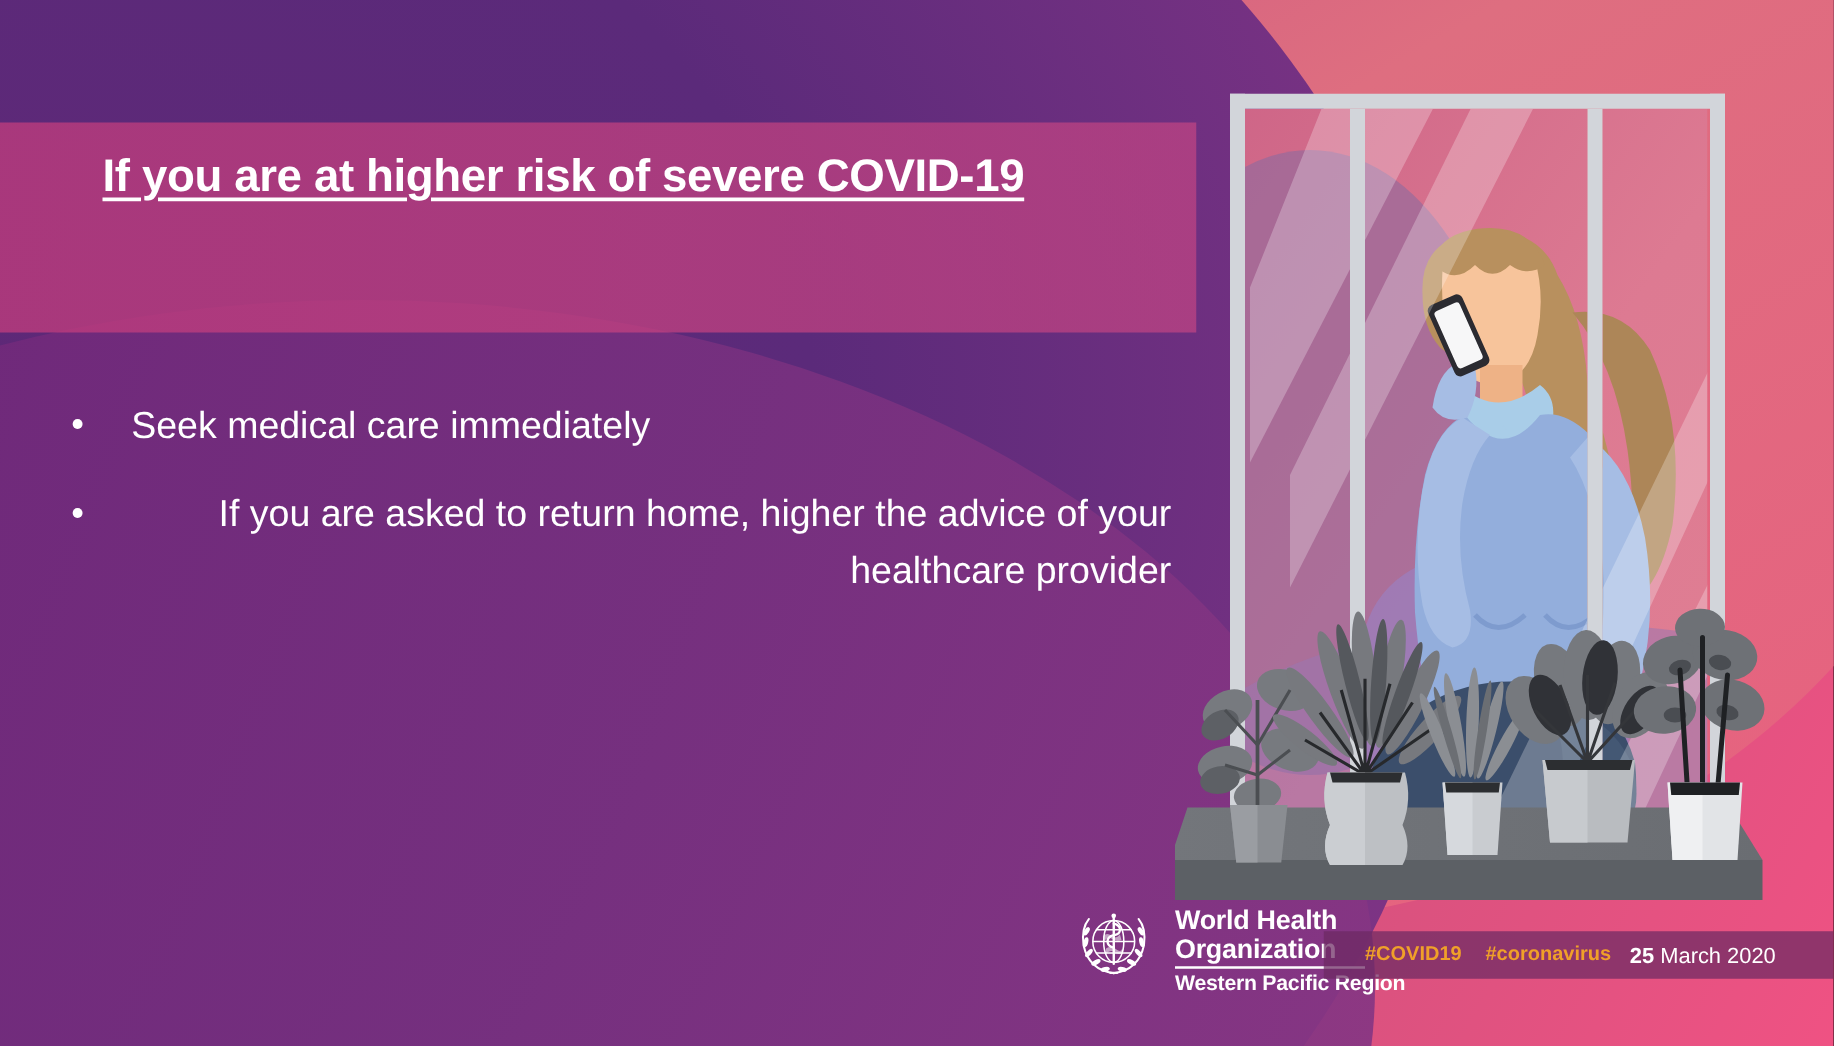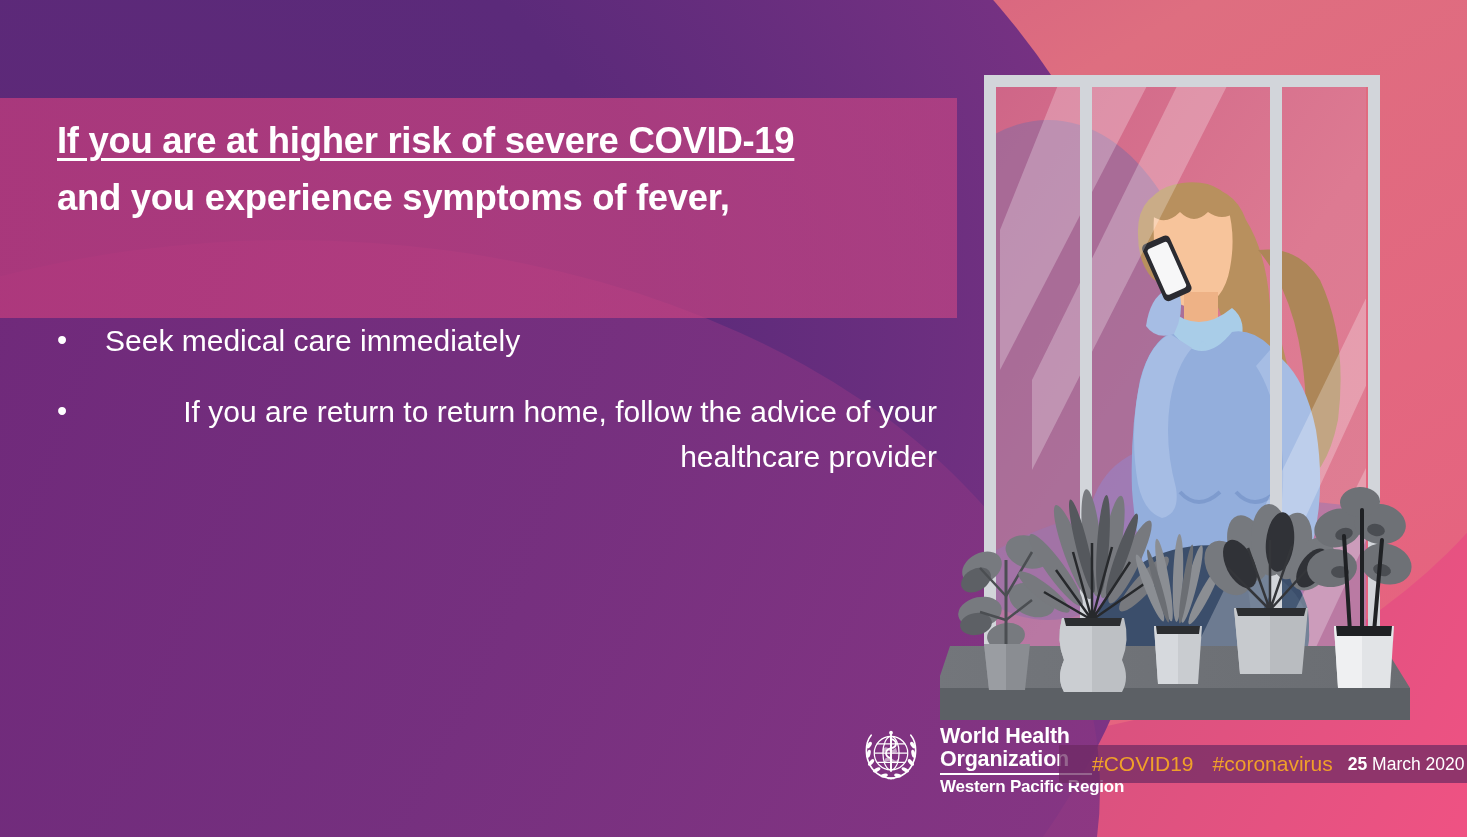--- a/index.html
+++ b/index.html
@@ -34,23 +34,23 @@
     width:1620px; height:1100px;
     border-radius:50%;
     background: linear-gradient(110deg, #6C2477 0%, #77307F 55%, #8A3784 100%);
     opacity:.92;
   }
 
   
   #headline-banner {
     position:absolute;
     left:0; top:98px;
-    width:957px; height:220px;
+    width:957px; height:168px;
     background: linear-gradient(95deg, rgba(190,60,125,.78) 0%, rgba(198,66,128,.72) 55%, rgba(206,72,132,.62) 100%);
-    padding:14px 0 0 57px;
+    padding:14px 0 0 82px;
   }
   .hl-line {
     color:#fff;
     font-size:36.5px;
     font-weight:bold;
     line-height:57px;
     letter-spacing:-0.3px;
     white-space:nowrap;
   }
   .hl-line.u { text-decoration:underline; text-underline-offset:5px; text-decoration-thickness:3px; }
@@ -100,21 +100,21 @@
   #footer-bar {
     position:absolute;
     left:1059px; top:745px;
     width:408px; height:38px;
     background:rgba(108,42,98,.72);
     display:flex; align-items:center;
     padding-left:33px;
     gap:0px;
   }
   .tag {
-    color:#F0A029; font-weight:normal; font-size:21px;
+    color:#F0A029; font-weight:bold; font-size:16px;
     white-space:nowrap;
   }
   .tag + .tag { margin-left:19px; }
   #footer-date { margin-left:15px; white-space:nowrap; font-size:17.5px; color:#fff; }
   #footer-date .d { font-weight:bold; }
   #footer-date .m { font-weight:400; }
 </style>
 </head>
 <body>
 
@@ -310,31 +310,30 @@
         </g>
         <path d="M394 586 L454 586 L450 648 L398 648Z" fill="#E2E4E7"></path>
         <path d="M394 586 L422 586 L422 648 L398 648Z" fill="#EFF0F2"></path>
         <path d="M396 586 L452 586 L451 596 L397 596Z" fill="#1F2124"></path>
       </g>
     </svg>
   </div>
 
   <div id="headline-banner">
     <div class="hl-line u">If you are at higher risk of severe COVID-19</div>
-    <div class="hl-line">and you experience symptoms of fever,</div>
   </div>
 
   <div id="bullets">
     <div class="bullet-row">
       <div class="bullet-dot">•</div>
       <div class="bullet-text">Seek medical care immediately</div>
     </div>
     <div class="bullet-row">
       <div class="bullet-dot">•</div>
-      <div class="bullet-text">If you are return to return home, follow the advice of your healthcare provider</div>
+      <div class="bullet-text">If you are asked to return home, higher the advice of your healthcare provider</div>
     </div>
   </div>
 
   <div id="who-logo">
     <svg id="who-emblem" viewBox="0 0 100 100">
       <g fill="none" stroke="#ffffff" stroke-width="2">
         <circle cx="50" cy="47" r="27"></circle>
         <ellipse cx="50" cy="47" rx="13" ry="27"></ellipse>
         <path d="M23 47h54M27 32h46M27 62h46"></path>
         <path d="M50 20v54"></path>

